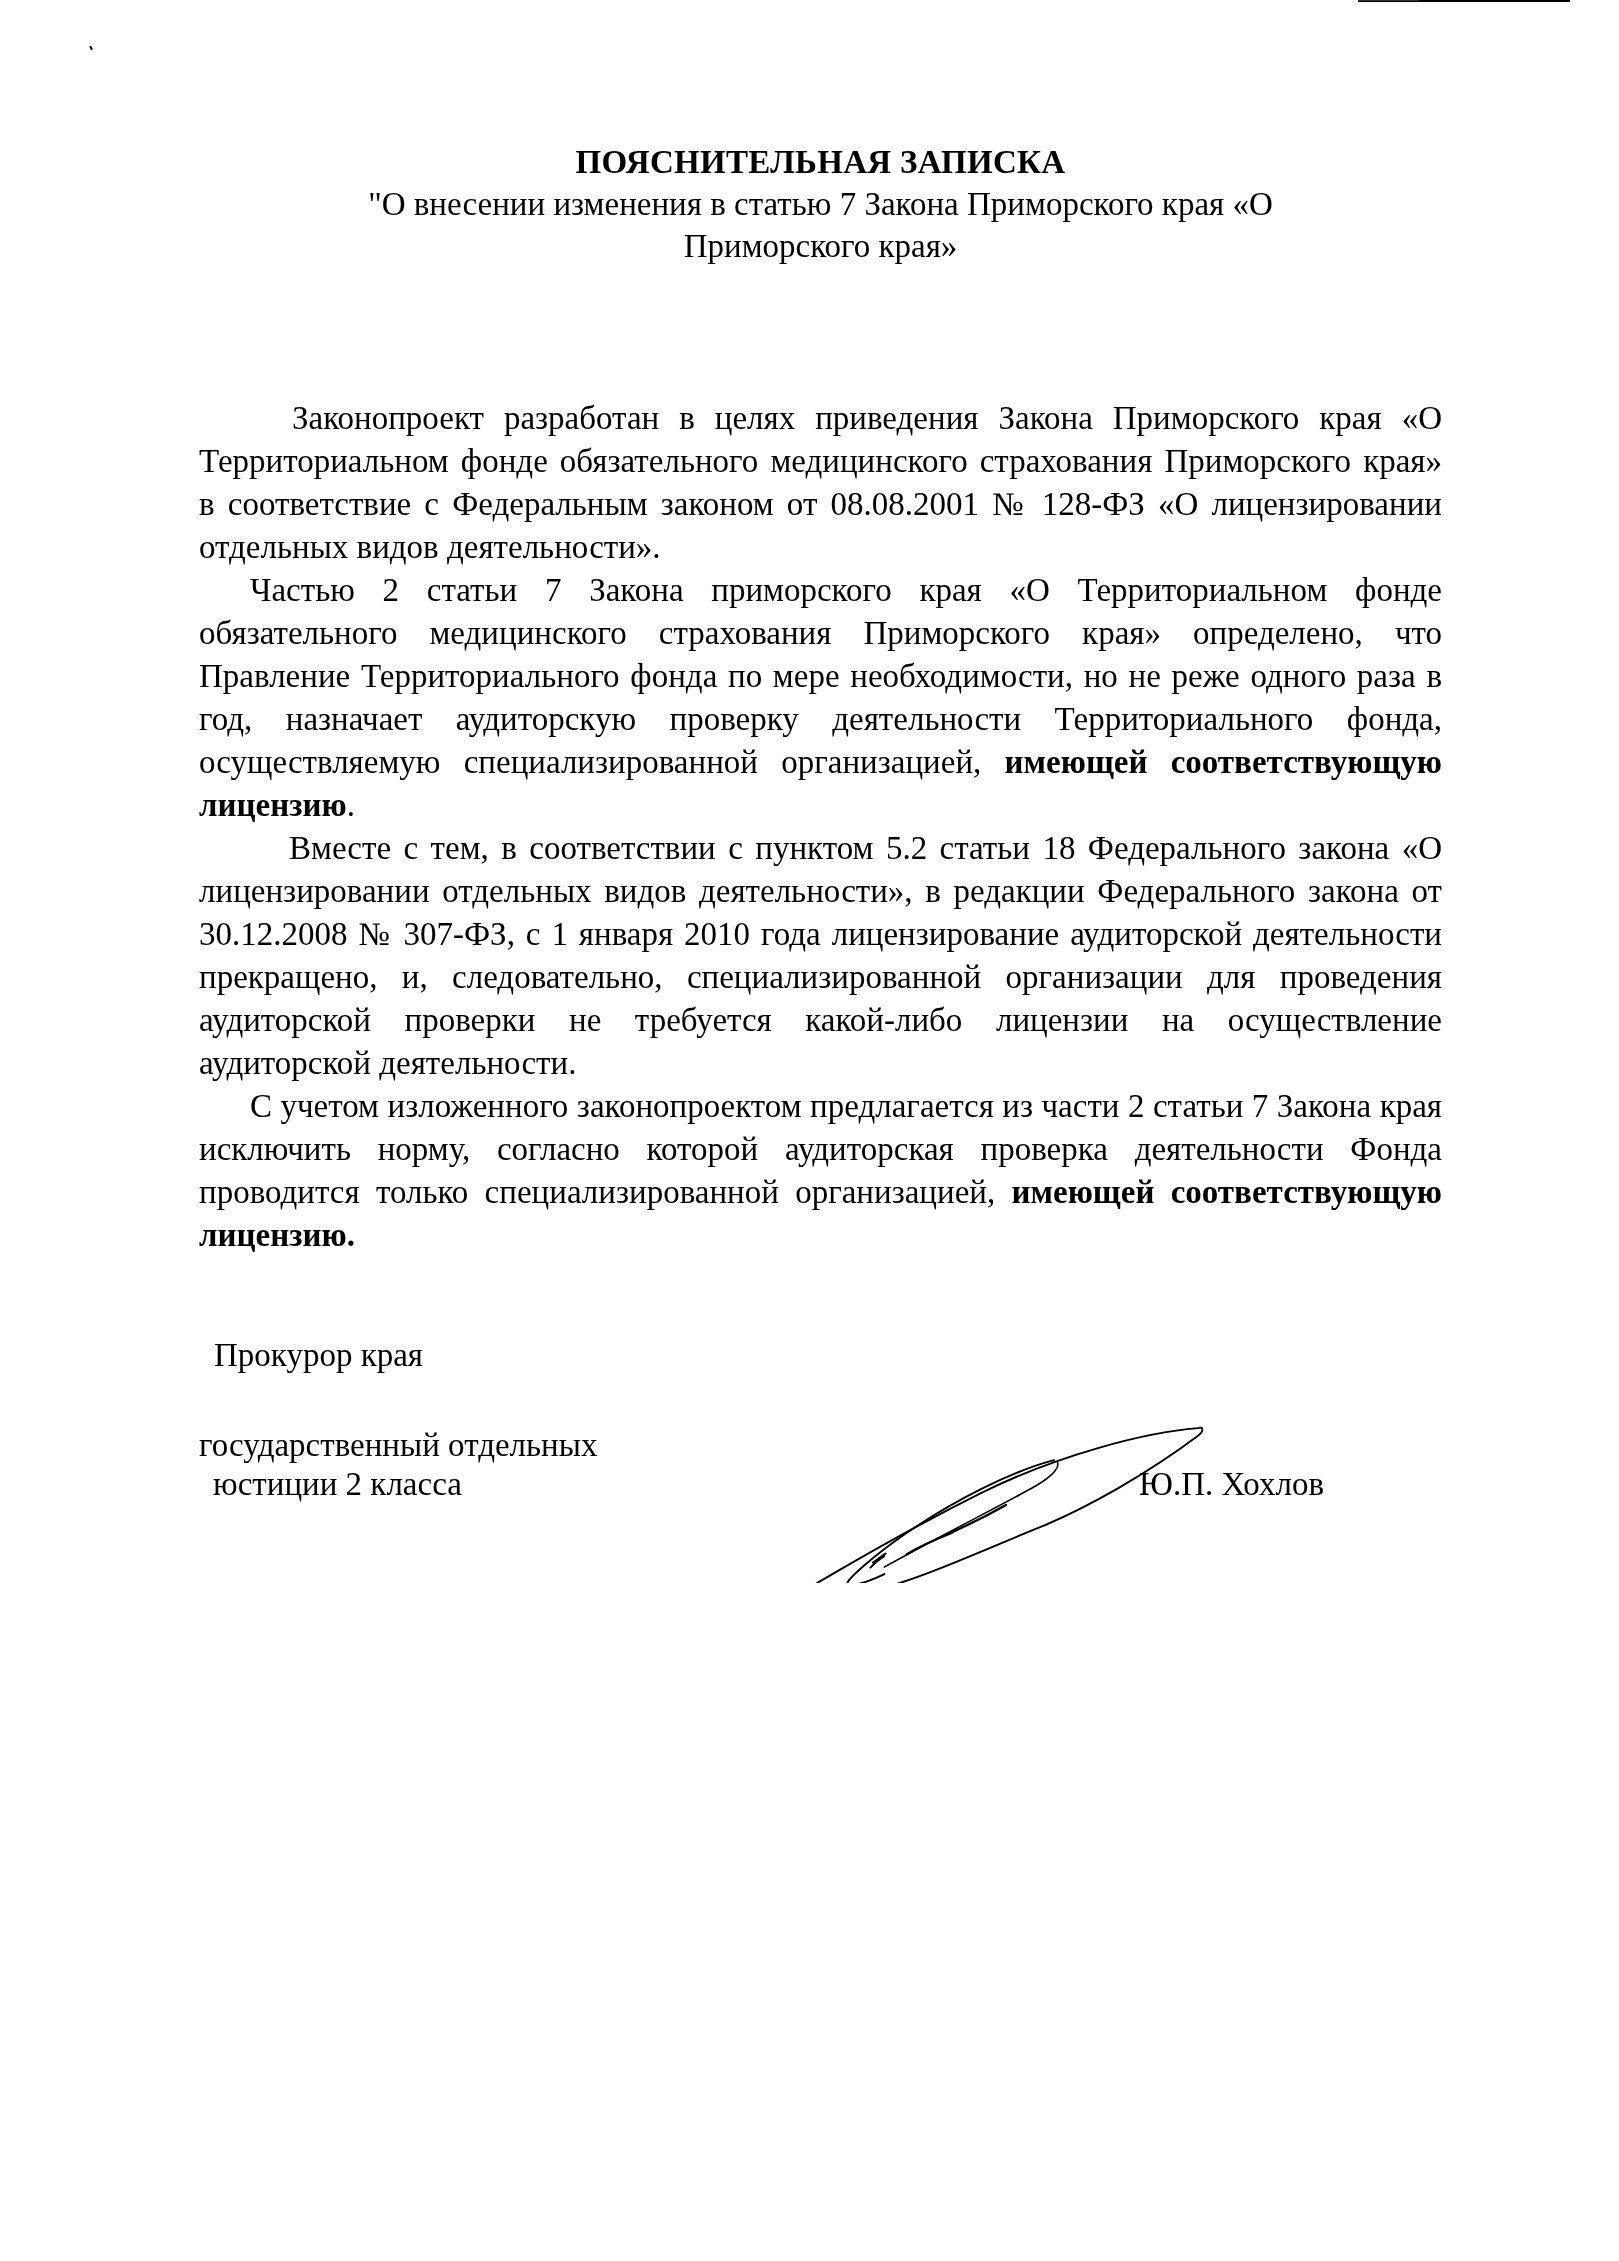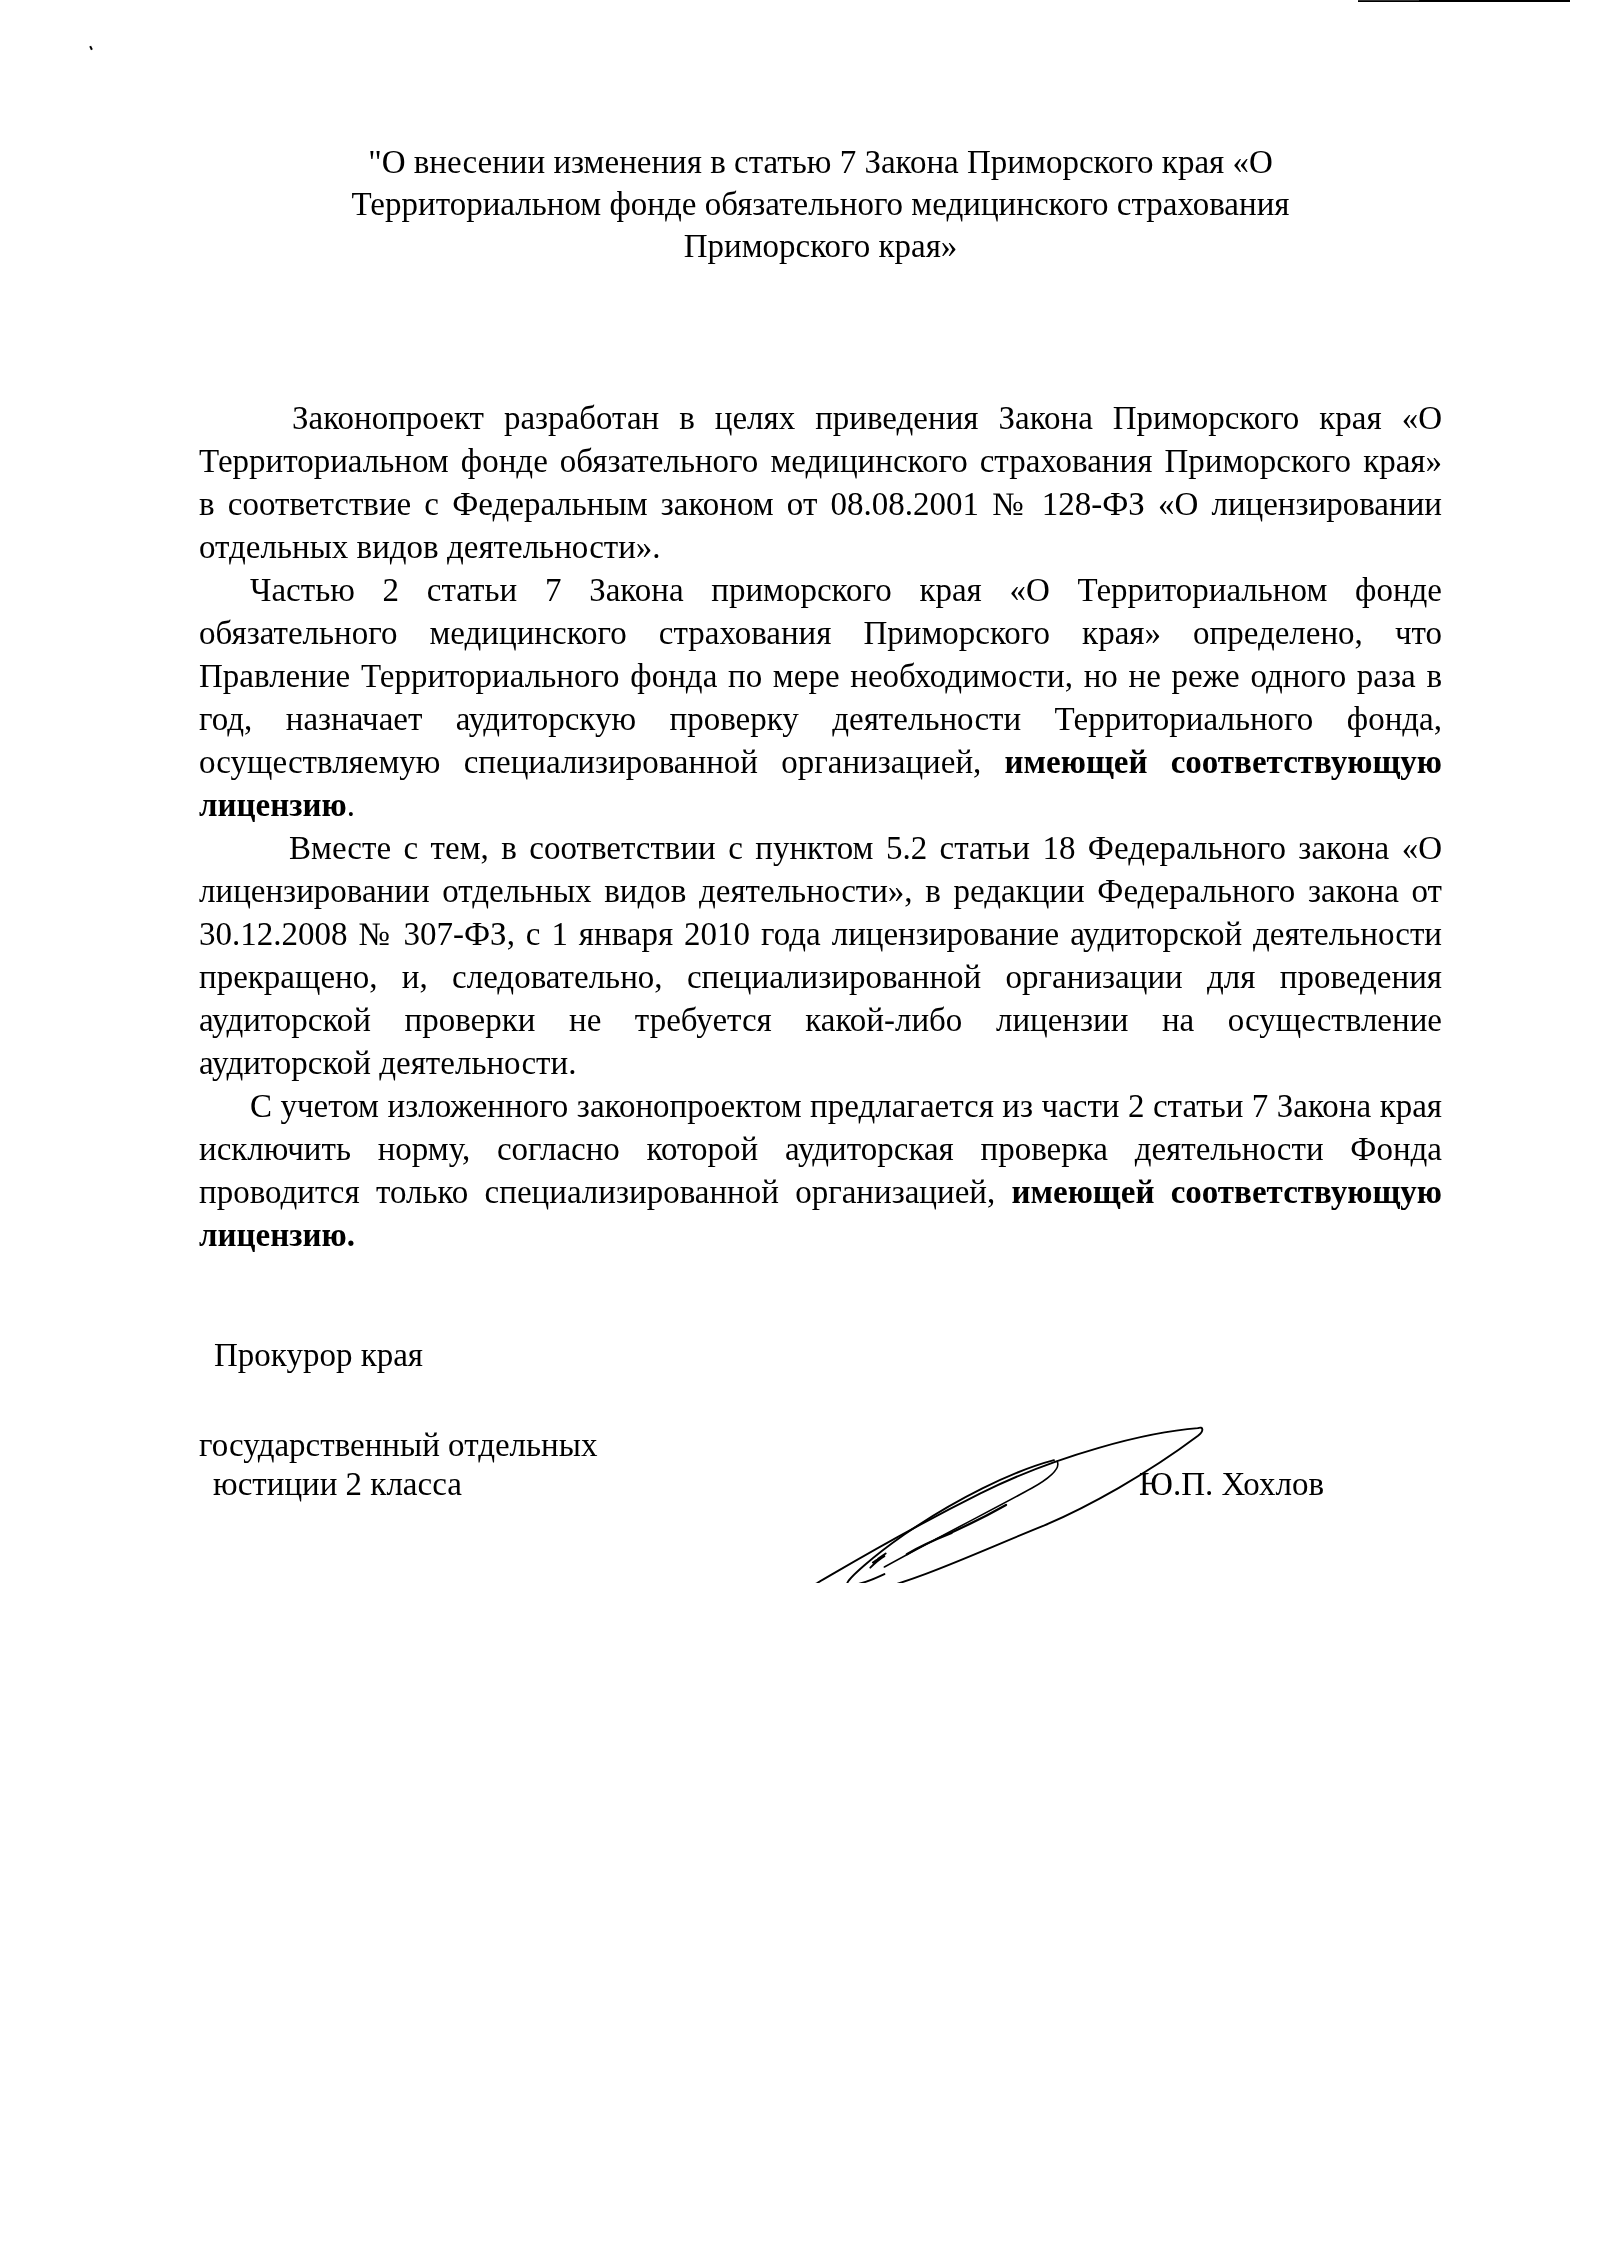--- a/index.html
+++ b/index.html
@@ -81,22 +81,22 @@
 </style>
 </head>
 <body>
 
 <div class="scan-line-top"></div>
 <div class="scan-speck"></div>
 
 <div class="page">
 
   <div class="header">
+    <p class="title">ПОЯСНИТЕЛЬНАЯ ЗАПИСКА</p>
     <p class="subtitle">"О внесении изменения в статью 7 Закона Приморского края  «О</p>
-    <p class="subtitle">Территориальном фонде обязательного медицинского страхования</p>
     <p class="subtitle">Приморского края»</p>
   </div>
 
   <div class="body">
     <p class="para p1">
       <span>Законопроект разработан в целях приведения Закона Приморского края «О Территориальном фонде обязательного медицинского страхования Приморского края»  в соответствие с  Федеральным законом от 08.08.2001 № 128-ФЗ «О лицензировании отдельных видов деятельности».</span>
     </p>
     <p class="para p2">
       <span>Частью 2 статьи 7 Закона приморского края «О Территориальном фонде обязательного медицинского страхования Приморского края»  определено, что Правление Территориального фонда по мере необходимости, но не реже одного раза в год, назначает аудиторскую проверку деятельности Территориального фонда, осуществляемую специализированной организацией, </span><b>имеющей соответствующую лицензию</b><span>.</span>
     </p>

